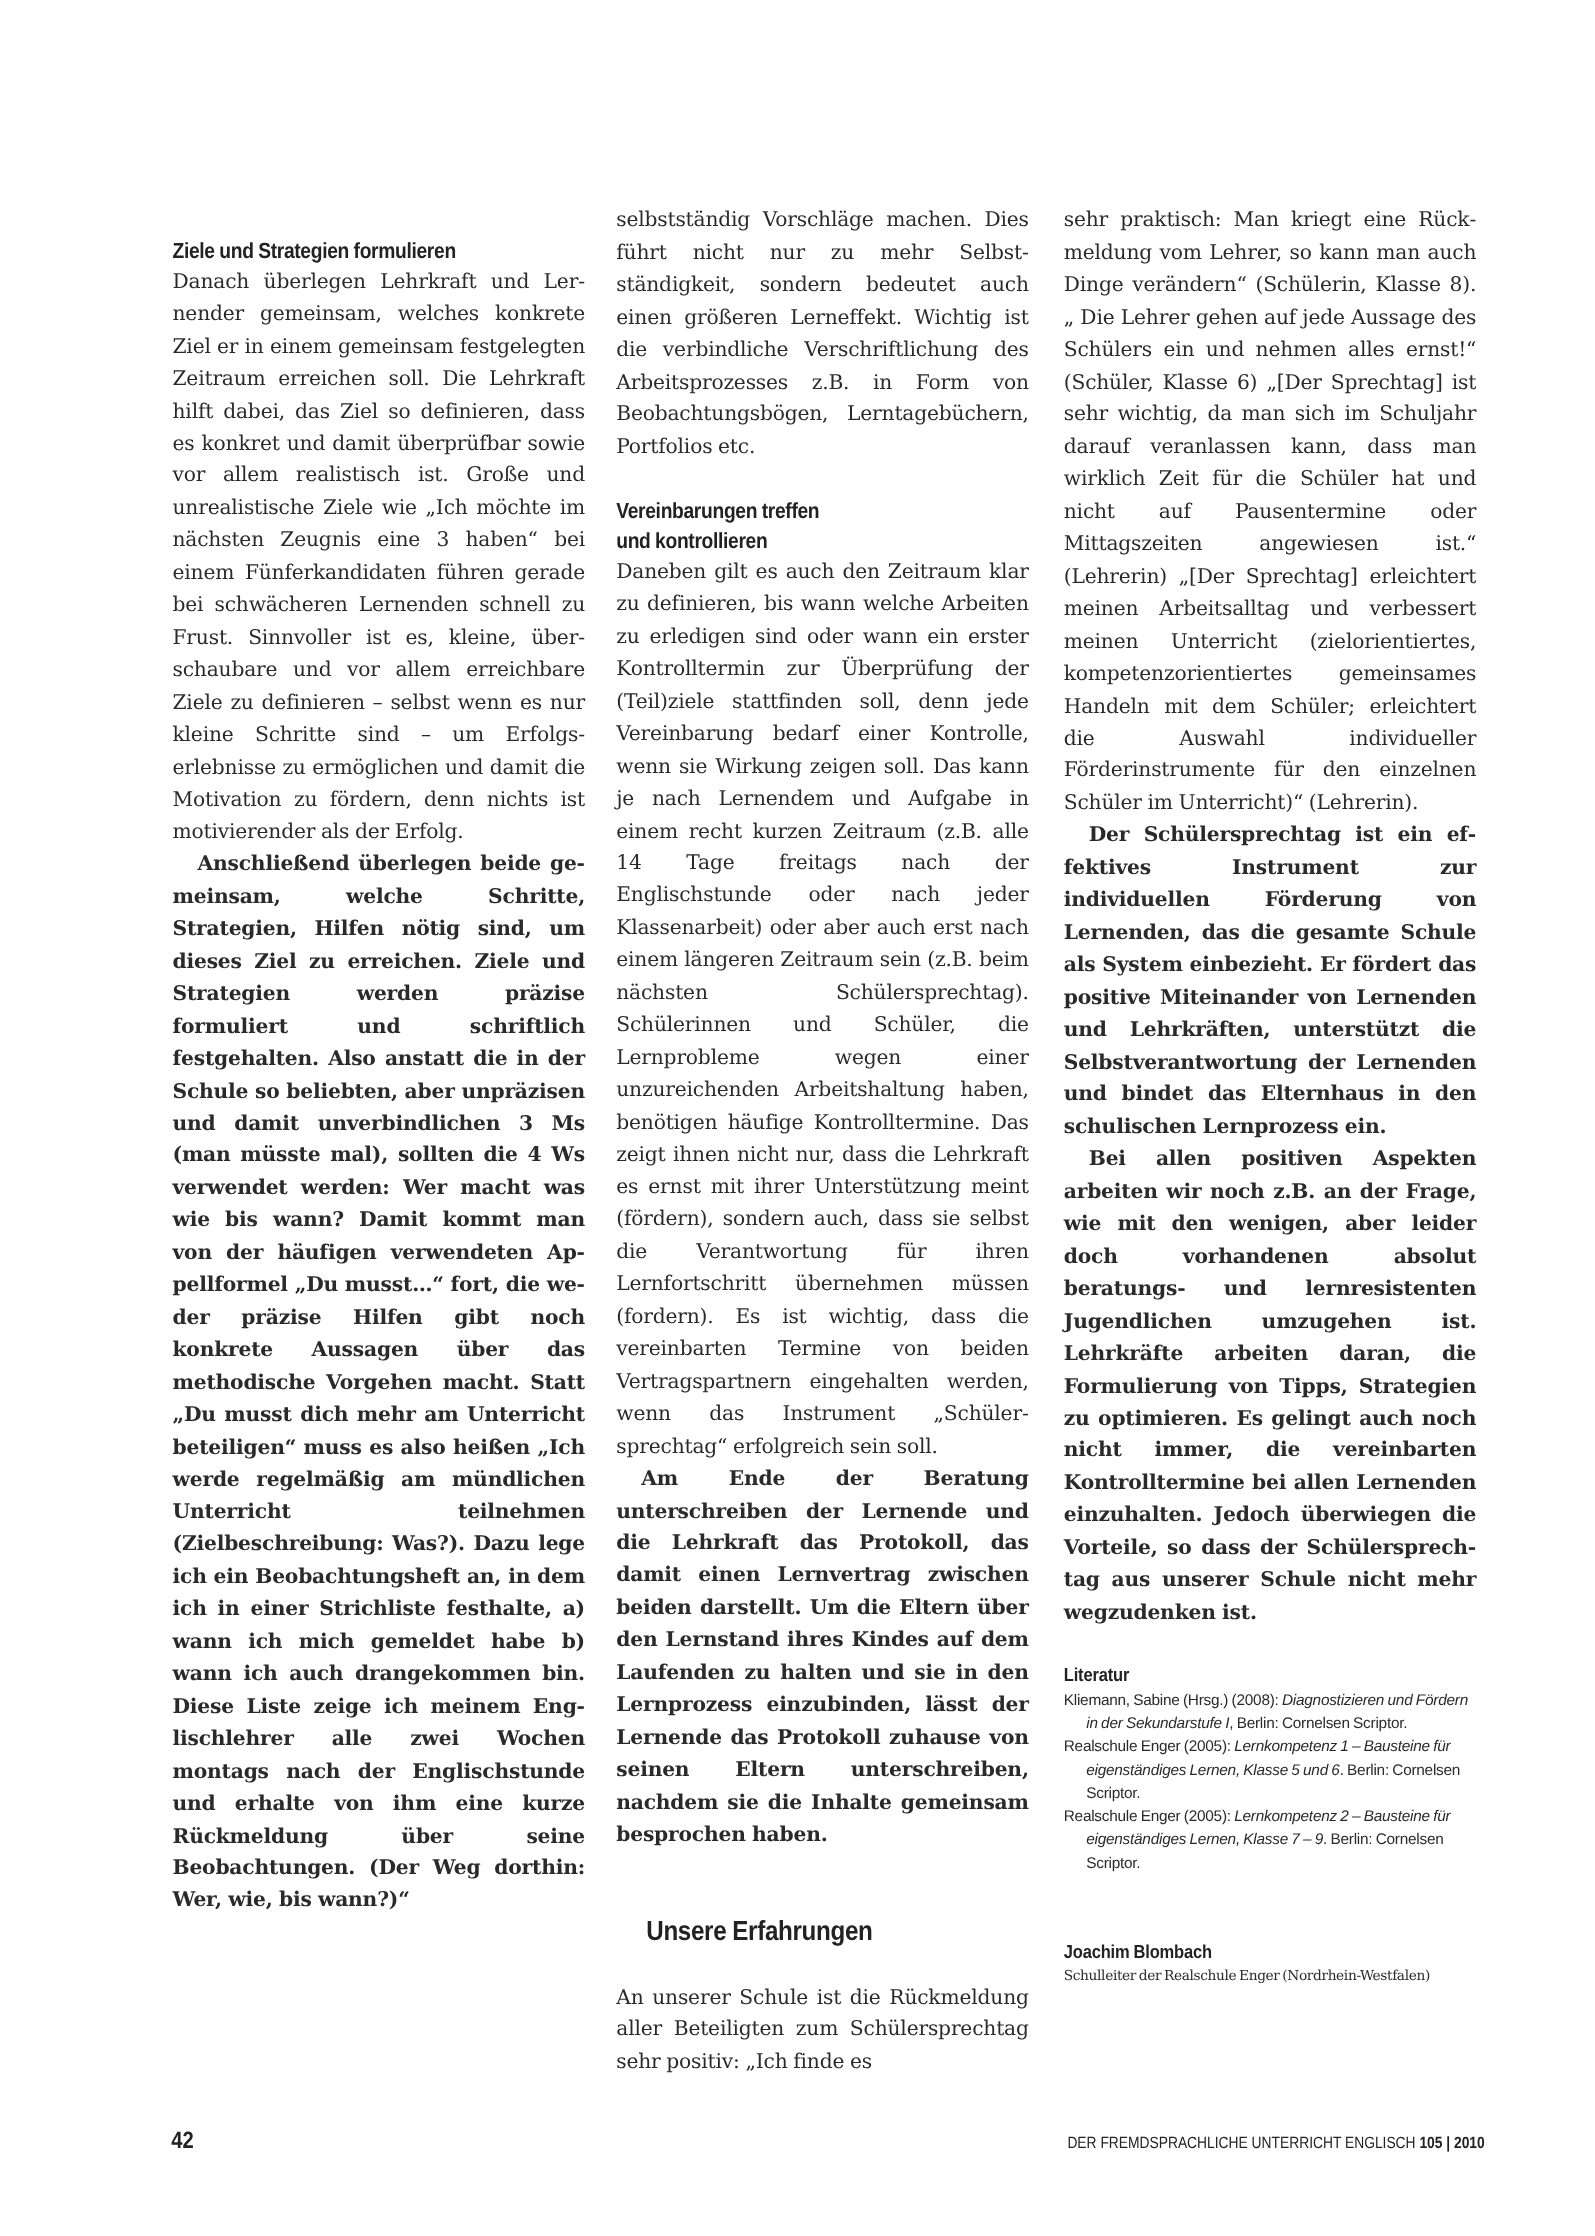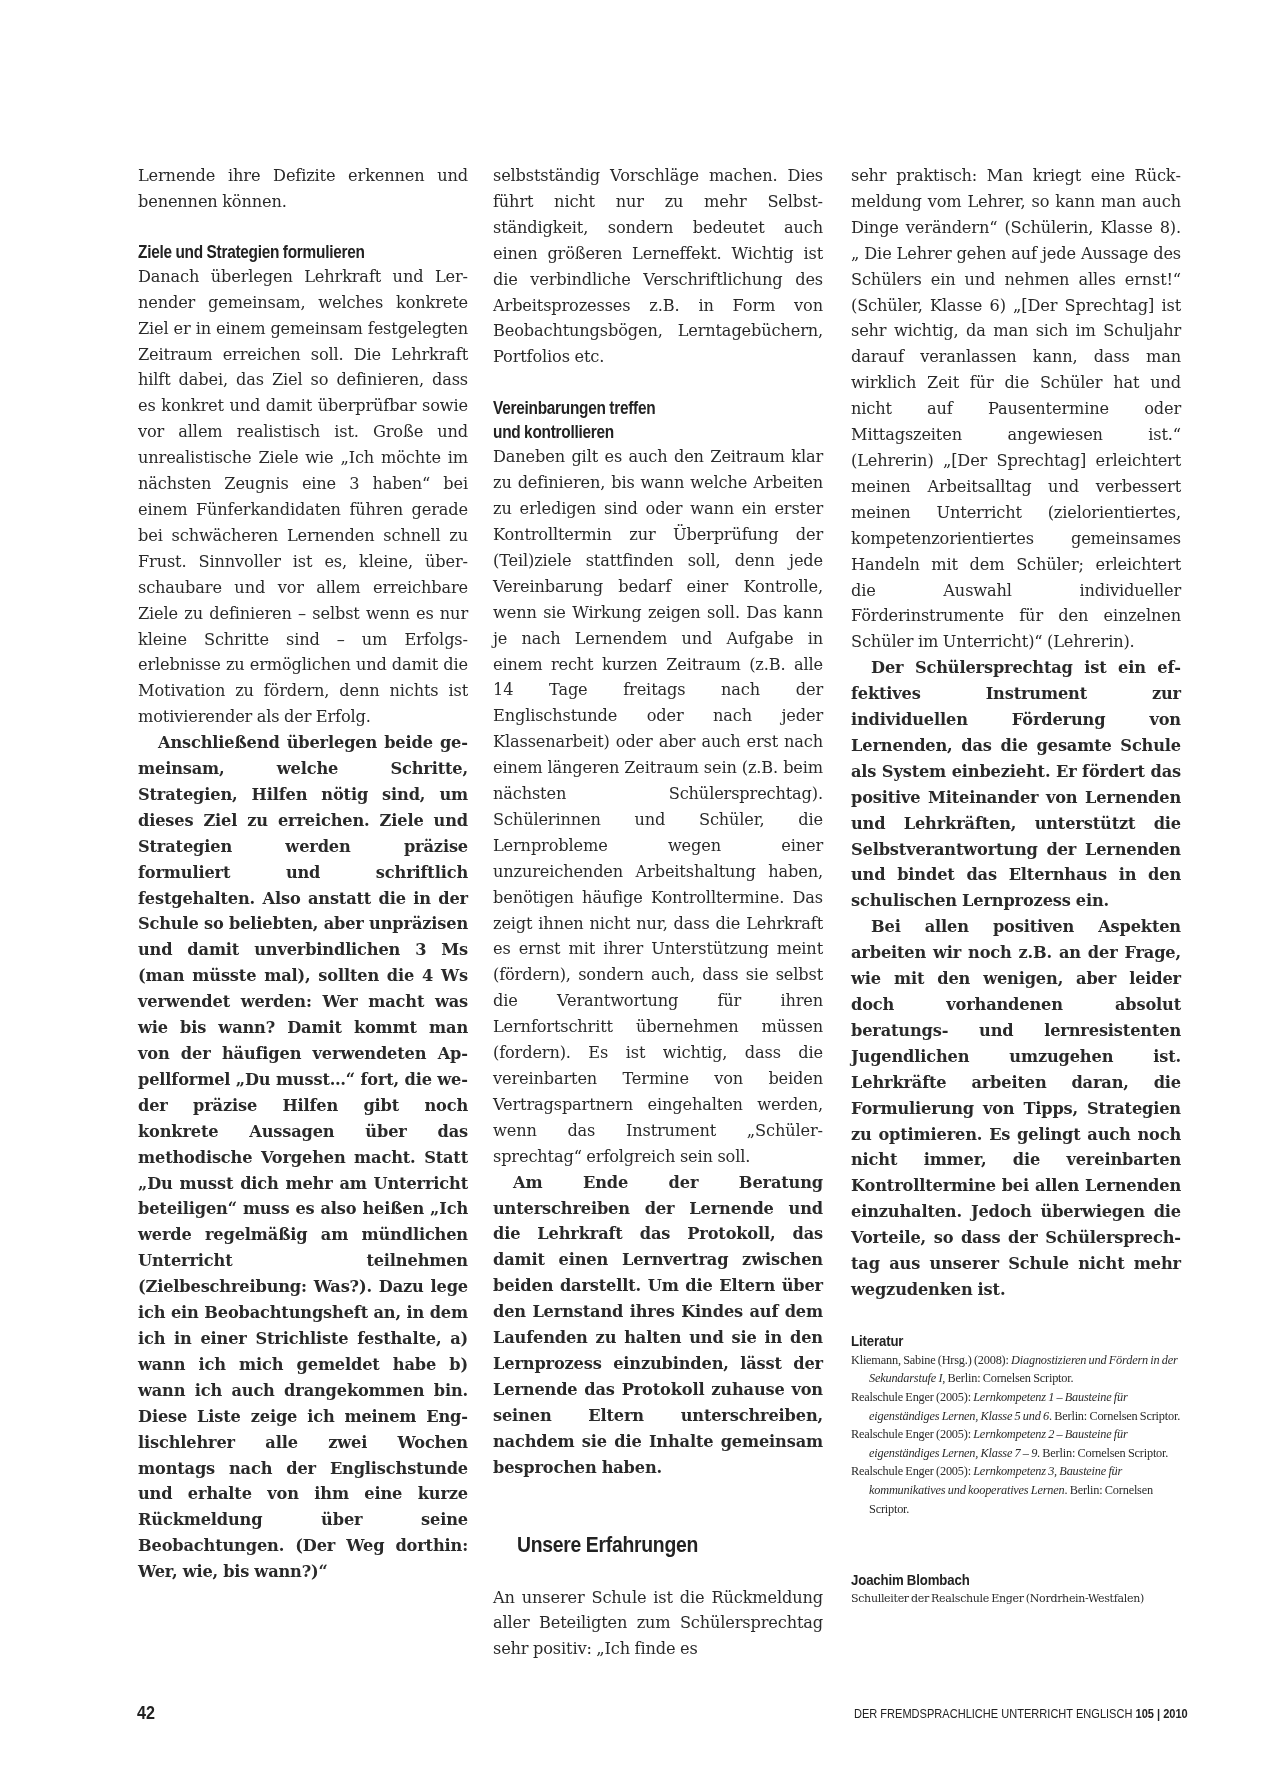--- a/index.html
+++ b/index.html
@@ -21,21 +21,21 @@
     margin: 25px 0 0 0; letter-spacing: -0.3px; transform: scaleX(0.88); transform-origin: left;
     text-align: left; white-space: nowrap;
   }
   .h.big { font-size: 22px; margin: 52px 0 28px 24px; }
   .lit-h {
     font-family: "Liberation Sans", sans-serif; font-weight: bold;
     font-size: 15px; line-height: 20px; margin-top: 28px; color: #222;
     transform: scaleX(0.88); transform-origin: left; white-space: nowrap;
   }
   .lit {
-    font-family: Liberation Serif, serif;
+    font-family: Liberation Sans, sans-serif;
     font-size: 12.3px; line-height: 18.6px; text-align: left; letter-spacing: -0.2px; word-spacing: -0.5px;
   }
   .lit .entry { padding-left: 18px; text-indent: -18px; margin: 0; }
   .lit i { font-style: italic; }
   .author {
     font-family: "Liberation Sans", sans-serif; font-weight: bold;
     font-size: 15px; line-height: 20px; margin-top: 52px; color: #222;
     transform: scaleX(0.88); transform-origin: left; white-space: nowrap;
   }
   .aff {
@@ -51,21 +51,20 @@
     position: absolute; right: 88px; top: 1706px;
     font-family: "Liberation Sans", sans-serif; font-size: 13px; color: #222;
     transform: scaleX(0.85); transform-origin: right; white-space: nowrap;
   }
   .footer b { font-weight: bold; }
 </style>
 </head>
 <body>
 
 <div class="col c1">
-  <p class="p">Lernende ihre Defizite erkennen und benennen können.</p>
   <div class="h">Ziele und Strategien formulieren</div>
   <p class="p">Danach überlegen Lehrkraft und Ler­nender gemeinsam, welches konkre­te Ziel er in einem gemeinsam fest­gelegten Zeitraum erreichen soll. Die Lehrkraft hilft dabei, das Ziel so de­finieren, dass es konkret und damit überprüfbar sowie vor allem realis­tisch ist. Große und unrealistische Ziele wie „Ich möchte im nächsten Zeugnis eine 3 haben“ bei einem Fünferkandidaten führen gerade bei schwächeren Lernenden schnell zu Frust. Sinnvoller ist es, kleine, über­schaubare und vor allem erreichbare Ziele zu definieren – selbst wenn es nur kleine Schritte sind – um Erfolgs­erlebnisse zu ermöglichen und damit die Motivation zu fördern, denn nichts ist motivierender als der Erfolg.</p>
   <p class="p indent">Anschließend überlegen beide ge­meinsam, welche Schritte, Strategien, Hilfen nötig sind, um dieses Ziel zu erreichen. Ziele und Strategien wer­den präzise formuliert und schriftlich festgehalten. Also anstatt die in der Schule so beliebten, aber unpräzi­sen und damit unverbindlichen 3 Ms (man müsste mal), sollten die 4 Ws verwendet werden: Wer macht was wie bis wann? Damit kommt man von der häufigen verwendeten Ap­pellformel „Du musst…“ fort, die we­der präzise Hilfen gibt noch konkrete Aussagen über das methodische Vor­gehen macht. Statt „Du musst dich mehr am Unterricht beteiligen“ muss es also heißen „Ich werde regelmäßig am mündlichen Unterricht teilneh­men (Zielbeschreibung: Was?). Dazu lege ich ein Beobachtungsheft an, in dem ich in einer Strichliste festhalte, a) wann ich mich gemeldet habe b) wann ich auch drangekommen bin. Diese Liste zeige ich meinem Eng­lischlehrer alle zwei Wochen montags nach der Englischstunde und erhal­te von ihm eine kurze Rückmeldung über seine Beobachtungen. (Der Weg dorthin: Wer, wie, bis wann?)“</p>
 </div>
 
 <div class="col c2">
   <p class="p">selbstständig Vorschläge machen. Dies führt nicht nur zu mehr Selbst­ständigkeit, sondern bedeutet auch einen größeren Lerneffekt. Wichtig ist die verbindliche Verschriftlichung des Arbeitsprozesses z.B. in Form von Beobachtungsbögen, Lerntage­büchern, Portfolios etc.</p>
   <div class="h" style="margin-top:26px;">
     <div>Vereinbarungen treffen</div>
     <div>und kontrollieren</div>
@@ -79,21 +78,20 @@
 <div class="col c3">
   <p class="p">sehr praktisch: Man kriegt eine Rück­meldung vom Lehrer, so kann man auch Dinge verändern“ (Schülerin, Klasse 8). „ Die Lehrer gehen auf jede Aussage des Schülers ein und nehmen alles ernst!“ (Schüler, Klasse 6) „[Der Sprechtag] ist sehr wichtig, da man sich im Schuljahr darauf veranlassen kann, dass man wirklich Zeit für die Schüler hat und nicht auf Pausenter­mine oder Mittagszeiten angewiesen ist.“ (Lehrerin) „[Der Sprechtag] er­leichtert meinen Arbeitsalltag und verbessert meinen Unterricht (zielo­rientiertes, kompetenzorientiertes ge­meinsames Handeln mit dem Schüler; erleichtert die Auswahl individueller Förderinstrumente für den einzelnen Schüler im Unterricht)“ (Lehrerin).</p>
   <p class="p indent">Der Schülersprechtag ist ein ef­fektives Instrument zur individuellen Förderung von Lernenden, das die ge­samte Schule als System einbezieht. Er fördert das positive Miteinander von Lernenden und Lehrkräften, un­terstützt die Selbstverantwortung der Lernenden und bindet das Elternhaus in den schulischen Lernprozess ein.</p>
   <p class="p indent">Bei allen positiven Aspekten arbei­ten wir noch z.B. an der Frage, wie mit den wenigen, aber leider doch vorhandenen absolut beratungs- und lernresistenten Jugendlichen umzu­gehen ist. Lehrkräfte arbeiten daran, die Formulierung von Tipps, Strate­gien zu optimieren. Es gelingt auch noch nicht immer, die vereinbarten Kontrolltermine bei allen Lernenden einzuhalten. Jedoch überwiegen die Vorteile, so dass der Schülersprech­tag aus unserer Schule nicht mehr wegzudenken ist.</p>
 
   <div class="lit-h">Literatur</div>
   <div class="lit">
     <p class="entry"><span>Kliemann, Sabine (Hrsg.) (2008): </span><i>Diagnostizie­ren und Fördern in der Sekundarstufe I</i><span>, Ber­lin: Cornelsen Scriptor.</span></p>
     <p class="entry"><span>Realschule Enger (2005): </span><i>Lernkompetenz 1 – Bau­steine für eigenständiges Lernen, Klasse 5 und 6</i><span>. Berlin: Cornelsen Scriptor.</span></p>
     <p class="entry"><span>Realschule Enger (2005): </span><i>Lernkompetenz 2 – Bau­steine für eigenständiges Lernen, Klasse 7 – 9</i><span>. Berlin: Cornelsen Scriptor.</span></p>
-    <p class="entry"><span>Realschule Enger (2005): </span><i>Lernkompetenz 3, Bau­steine für kommunikatives und kooperatives Lernen</i><span>. Berlin: Cornelsen Scriptor.</span></p>
   </div>
 
   <div class="author">Joachim Blombach</div>
   <div class="aff">Schulleiter der Realschule Enger (Nordrhein-West­falen)</div>
 </div>
 
 <div class="pagenum">42</div>
 <div class="footer"><span>DER FREMDSPRACHLICHE UNTERRICHT ENGLISCH </span><b>105 | 2010</b></div>
 
 </body></html>

